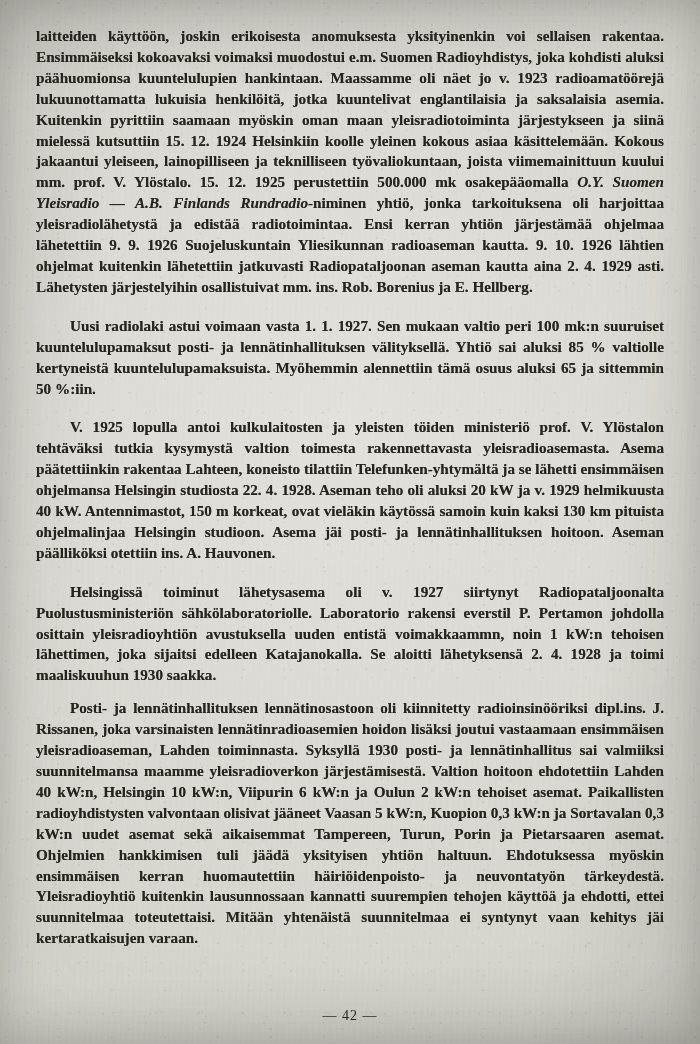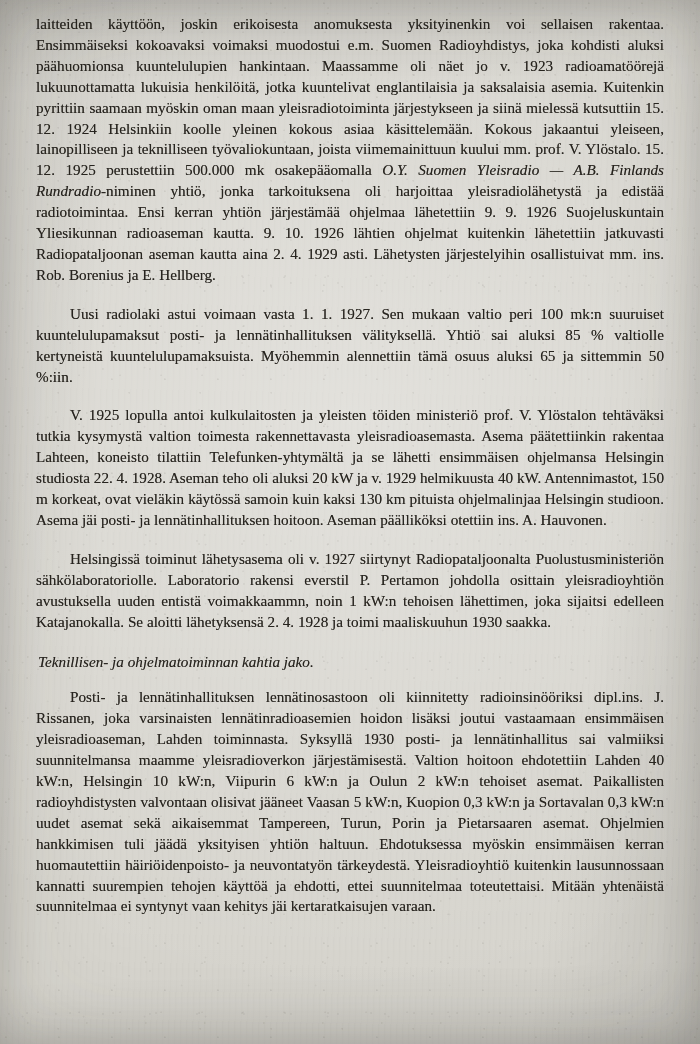--- a/index.html
+++ b/index.html
@@ -47,30 +47,31 @@
   }
 
   .textblock {
     position: absolute;
     left: 36px;
     top: 14px;
     width: 628px;
   }
 
   p.para {
-    margin: 0 0 0 0;
+    margin: 12px 0 0 0;
     font-family: "Liberation Serif", "DejaVu Serif", serif;
     font-size: 15.2px;
     line-height: 20.9px;
     color: #27241f;
     text-align: justify;
     text-justify: inter-word;
     text-indent: 34px;
     -webkit-font-smoothing: none;
     text-shadow: 0 0 0.6px rgba(40,36,30,0.55);
+    font-weight: bold;
   }
   p.para.noindent { text-indent: 0; }
   p.gap-before { margin-top: 18px; }
 
   h2.subhead {
     margin: 20px 0 14px 0;
     font-family: "Liberation Serif", "DejaVu Serif", serif;
     font-style: italic;
     font-weight: normal;
     font-size: 15.2px;
@@ -102,22 +103,22 @@
   <div class="textblock">
 
     <p class="para noindent"><span>laitteiden käyttöön, joskin erikoisesta anomuksesta yksityinenkin voi sellaisen rakentaa. Ensimmäiseksi kokoavaksi voimaksi muodostui e.m. Suomen Radioyhdistys, joka kohdisti aluksi päähuomionsa kuuntelulupien hankintaan. Maassamme oli näet jo v. 1923 radioamatöörejä lukuunottamatta lukuisia henkilöitä, jotka kuuntelivat englantilaisia ja saksalaisia asemia. Kuitenkin pyrittiin saamaan myöskin oman maan yleisradiotoiminta järjestykseen ja siinä mielessä kutsuttiin 15. 12. 1924 Helsinkiin koolle yleinen kokous asiaa käsittelemään. Kokous jakaantui yleiseen, lainopilliseen ja teknilliseen työvaliokuntaan, joista viimemainittuun kuului mm. prof. V. Ylöstalo. 15. 12. 1925 perustettiin 500.000 mk osakepääomalla </span><i>O.Y. Suomen Yleisradio — A.B. Finlands Rundradio</i><span>-niminen yhtiö, jonka tarkoituksena oli harjoittaa yleisradiolähetystä ja edistää radiotoimintaa. Ensi kerran yhtiön järjestämää ohjelmaa lähetettiin 9. 9. 1926 Suojeluskuntain Yliesikunnan radioaseman kautta. 9. 10. 1926 lähtien ohjelmat kuitenkin lähetettiin jatkuvasti Radiopataljoonan aseman kautta aina 2. 4. 1929 asti. Lähetysten järjestelyihin osallistuivat mm. ins. Rob. Borenius ja E. Hellberg.</span></p>
 
     <p class="para gap-before">Uusi radiolaki astui voimaan vasta 1. 1. 1927. Sen mukaan valtio peri 100 mk:n suuruiset kuuntelulupamaksut posti- ja lennätinhallituksen välityksellä. Yhtiö sai aluksi 85 % valtiolle kertyneistä kuuntelulupamaksuista. Myöhemmin alennettiin tämä osuus aluksi 65 ja sittemmin 50 %:iin.</p>
 
     <p class="para gap-before">V. 1925 lopulla antoi kulkulaitosten ja yleisten töiden ministeriö prof. V. Ylöstalon tehtäväksi tutkia kysymystä valtion toimesta rakennettavasta yleisradioasemasta. Asema päätettiinkin rakentaa Lahteen, koneisto tilattiin Telefunken-yhtymältä ja se lähetti ensimmäisen ohjelmansa Helsingin studiosta 22. 4. 1928. Aseman teho oli aluksi 20 kW ja v. 1929 helmikuusta 40 kW. Antennimastot, 150 m korkeat, ovat vieläkin käytössä samoin kuin kaksi 130 km pituista ohjelmalinjaa Helsingin studioon. Asema jäi posti- ja lennätinhallituksen hoitoon. Aseman päälliköksi otettiin ins. A. Hauvonen.</p>
 
     <p class="para gap-before">Helsingissä toiminut lähetysasema oli v. 1927 siirtynyt Radiopataljoonalta Puolustusministeriön sähkölaboratoriolle. Laboratorio rakensi everstil P. Pertamon johdolla osittain yleisradioyhtiön avustuksella uuden entistä voimakkaammn, noin 1 kW:n tehoisen lähettimen, joka sijaitsi edelleen Katajanokalla. Se aloitti lähetyksensä 2. 4. 1928 ja toimi maaliskuuhun 1930 saakka.</p>
 
-    <h2 class="subhead">Teknillisen- ja ohjelmatoiminnan kahtia jako.</h2>
 
     <p class="para">Posti- ja lennätinhallituksen lennätinosastoon oli kiinnitetty radioinsinööriksi dipl.ins. J. Rissanen, joka varsinaisten lennätinradioasemien hoidon lisäksi joutui vastaamaan ensimmäisen yleisradioaseman, Lahden toiminnasta. Syksyllä 1930 posti- ja lennätinhallitus sai valmiiksi suunnitelmansa maamme yleisradioverkon järjestämisestä. Valtion hoitoon ehdotettiin Lahden 40 kW:n, Helsingin 10 kW:n, Viipurin 6 kW:n ja Oulun 2 kW:n tehoiset asemat. Paikallisten radioyhdistysten valvontaan olisivat jääneet Vaasan 5 kW:n, Kuopion 0,3 kW:n ja Sortavalan 0,3 kW:n uudet asemat sekä aikaisemmat Tampereen, Turun, Porin ja Pietarsaaren asemat. Ohjelmien hankkimisen tuli jäädä yksityisen yhtiön haltuun. Ehdotuksessa myöskin ensimmäisen kerran huomautettiin häiriöidenpoisto- ja neuvontatyön tärkeydestä. Yleisradioyhtiö kuitenkin lausunnossaan kannatti suurempien tehojen käyttöä ja ehdotti, ettei suunnitelmaa toteutettaisi. Mitään yhtenäistä suunnitelmaa ei syntynyt vaan kehitys jäi kertaratkaisujen varaan.</p>
 
   </div>
 
+  <div class="folio">— 42 —</div>
 
   <div class="grain"></div>
   <div class="vignette"></div>
 </div>
 
 </body></html>

